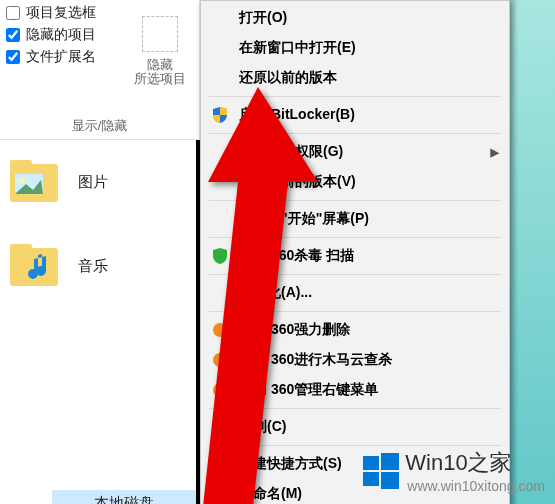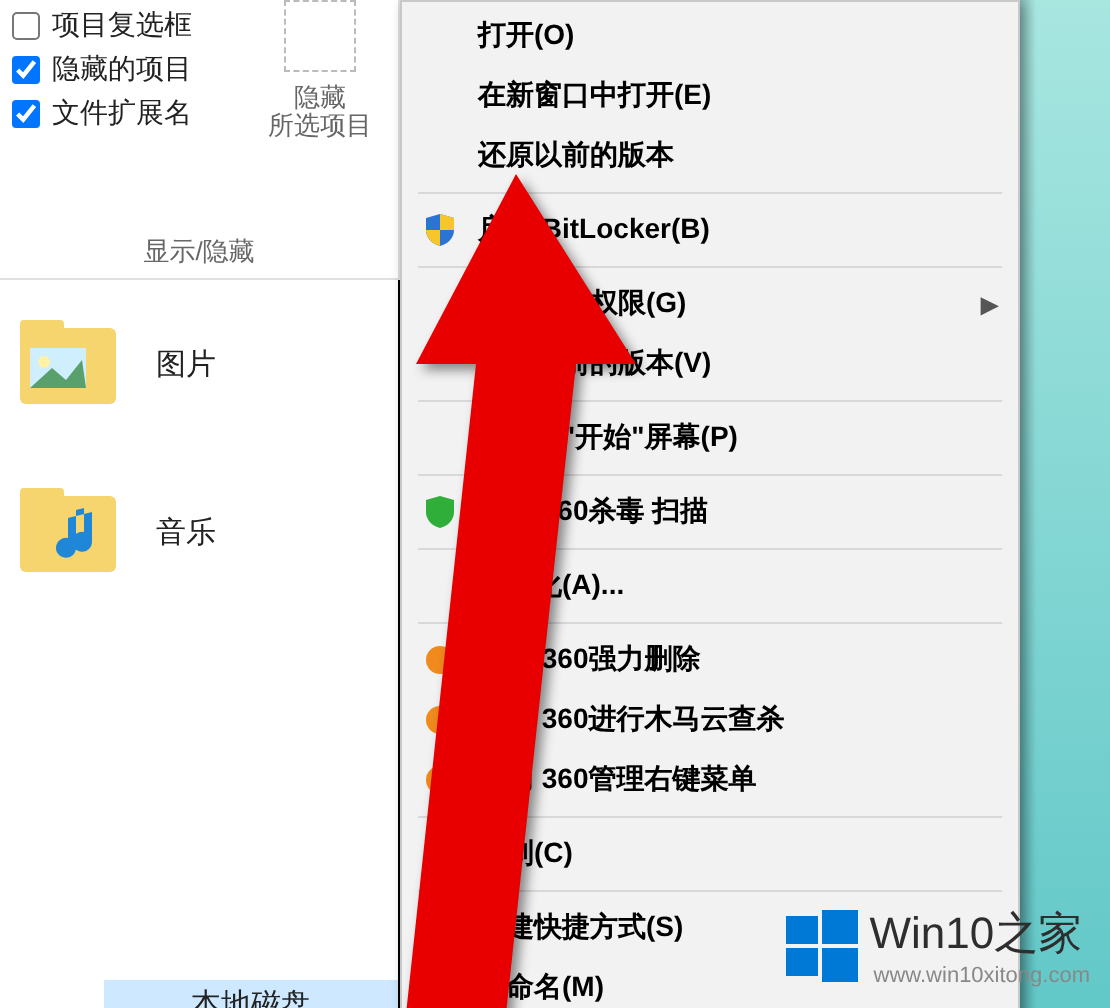--- a/index.html
+++ b/index.html
@@ -1,26 +1,26 @@
 <!DOCTYPE html>
 <html><head>
 <meta charset="utf-8">
 <style>
   * { box-sizing: border-box; margin: 0; padding: 0; font-family: "Microsoft YaHei", "SimSun", sans-serif; }
   body { width: 555px; height: 504px; background: #b8e8e8; overflow: hidden; position: relative; }
   .ribbon-area { background: #fff; width: 200px; height: 140px; position: absolute; left: 0; top: 0; border-right: 1px solid #e0e0e0; border-bottom: 1px solid #e0e0e0; }
   .ribbon-checks { position: absolute; left: 0; top: 0; padding: 4px 6px; }
   .ck-row { display: flex; align-items: center; font-size: 14px; color: #222; margin-bottom: 4px; }
   .ck-row input { width: 14px; height: 14px; margin-right: 6px; }
-  .ribbon-hide { position: absolute; right: 8px; top: 0; width: 62px; text-align: center; font-size: 13px; color: #666; }
+  .ribbon-hide { position: absolute; right: 8px; top: 16px; width: 62px; text-align: center; font-size: 13px; color: #666; }
   .ribbon-hide .hide-icon { width: 36px; height: 36px; border: 1px dashed #bbb; margin: 0 auto 6px auto; display: block; }
   .ribbon-hide .hide-lbl { font-size: 13px; line-height: 14px; }
   .ribbon-group-label { position: absolute; bottom: 4px; left: 0; right: 0; text-align: center; font-size: 13px; color: #666; }
 
-  .content-area { background: #fff; position: absolute; left: 0; top: 140px; width: 200px; bottom: 0; border-right: 1px solid #000000; }
+  .content-area { background: #fff; position: absolute; left: 0; top: 140px; width: 200px; bottom: 0; border-right: 4px solid #000000; }
   .folder-row { display: flex; align-items: center; padding: 16px 8px; }
   .folder-thumb { width: 52px; height: 52px; margin-right: 18px; }
   .folder-label { font-size: 15px; color: #222; }
   .bottom-sel { position: absolute; bottom: 0; left: 52px; right: 0; height: 14px; background: #cde8ff; text-align: center; line-height: 26px; font-size: 15px; color: #222; }
 
   .ctx-menu { position: absolute; left: 200px; top: 0; width: 310px; background: #f2f2f2; border: 1px solid #c8c8c8; box-shadow: 2px 2px 6px rgba(0,0,0,.3); padding: 2px 0; }
   .ctx-item { display: flex; align-items: center; height: 30px; padding: 0 28px 0 10px; font-size: 14px; color: #000; position: relative; font-weight: bold; }
   .ctx-item .ic { width: 18px; height: 18px; margin-right: 10px; display: flex; align-items: center; justify-content: center; }
   .ctx-item .arr { position: absolute; right: 10px; font-size: 11px; color: #555; }
   .ctx-sep { height: 0; border-top: 1px solid #d8d8d8; margin: 3px 8px; }
@@ -30,21 +30,21 @@
 
   
   .edge-shadow { position: absolute; left: 510px; top: 0; width: 8px; height: 504px; background: linear-gradient(to right, rgba(0,0,0,.2), rgba(0,0,0,0)); }
 
   
   .green-fill { position: absolute; left: 200px; top: 0; right: 0; bottom: 0; background: linear-gradient(180deg,#a8e6e0,#62c8c8); z-index: -1; }
 
   
   .watermark { position: absolute; right: 10px; bottom: 10px; display: flex; align-items: center; font-size: 22px; color: #2e2e2e; font-weight: 500; }
   .watermark .winlogo { width: 36px; height: 36px; margin-right: 6px; }
-  .watermark .sub { font-size: 11px; color: #888; margin-left: 2px; display:block; }
+  .watermark .sub { font-size: 14px; color: #888; margin-left: 2px; display:block; }
 </style>
 </head>
 <body>
 
 <div class="green-fill"></div>
 
 <div class="ribbon-area">
   <div class="ribbon-checks">
     <label class="ck-row">
       <input type="checkbox" style="">

